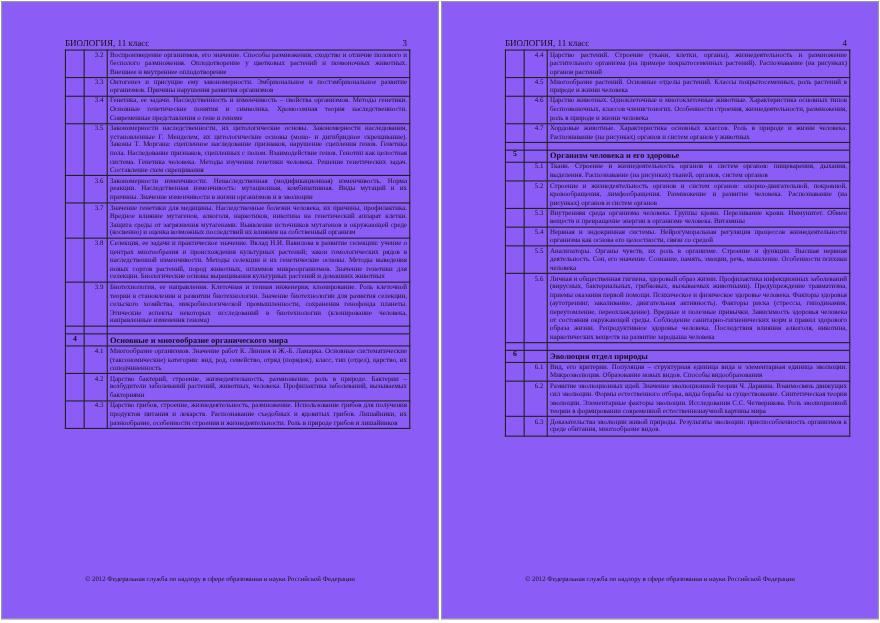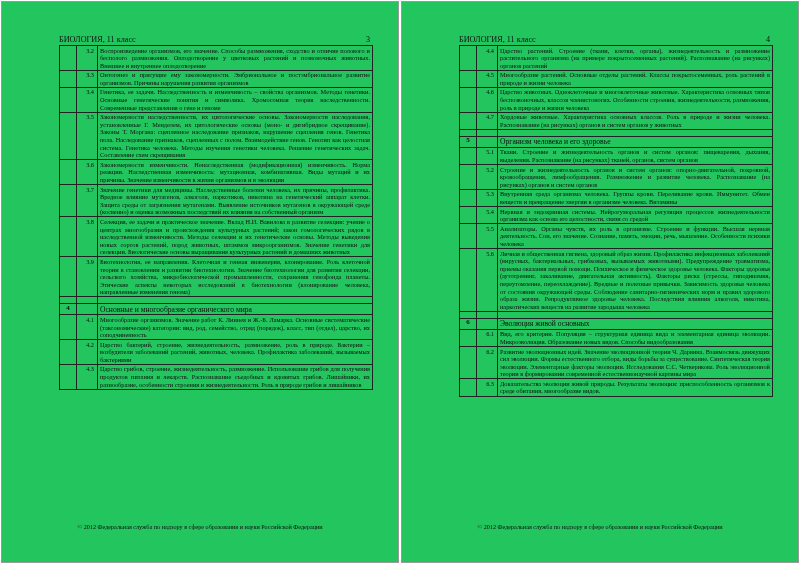--- a/index.html
+++ b/index.html
@@ -6,21 +6,21 @@
   body {
     width:800px; height:566px; overflow:hidden;
     background:#ffffff;
     font-family:"Liberation Serif", "DejaVu Serif", serif;
     color:#111;
     position:relative;
   }
   .spread { position:absolute; left:0; top:0; width:800px; height:566px; }
   .page {
     position:absolute; top:1px; width:398px; height:562px;
-    background:#22c55e;
+    background:#8b5cf6;
     border:1px solid #9a9a9a;
     box-sizing:border-box;
   }
   .page.left { left:1px; }
   .page.right { left:401px; }
   .running-head {
     position:absolute; left:57px; right:28px; top:33px;
     font-size:8.2px; line-height:10px;
     display:flex; justify-content:space-between;
   }
@@ -32,21 +32,21 @@
   }
   table.spec td {
     border:1px solid #222;
     vertical-align:top;
     padding:0.5px 2px 0.5px 2px;
   }
   table.spec td.c1 { width:12px; border-left:1.5px solid #222; text-align:center; font-weight:bold; font-size:7px; }
   table.spec td.c2 { width:15px; text-align:right; padding-right:3px; }
   table.spec td.c3 { text-align:justify; border-right:1.5px solid #222; }
   table.spec tr.sec td { border-top:1.5px solid #222; border-bottom:1.5px solid #222; }
-  table.spec tr.sec td.c3 { font-weight:normal; font-size:7.6px; line-height:9px; }
+  table.spec tr.sec td.c3 { font-weight:bold; font-size:7.6px; line-height:9px; }
   table.spec tr.gap td { height:6px; padding:0; }
   table.spec tr.gap td.c3 { border-bottom:none; }
   table.spec tr.last td { border-bottom:1.5px solid #222; }
   .footer {
     position:absolute; left:0; right:0; top:521px;
     text-align:center; font-size:6.2px;
   }
 </style>
 </head>
 <body>
@@ -198,21 +198,21 @@
             <td class="c3">Личная и общественная гигиена, здоровый образ жизни. Профилактика инфекционных заболеваний (вирусных, бактериальных, грибковых, вызываемых животными). Предупреждение травматизма, приемы оказания первой помощи. Психическое и физическое здоровье человека. Факторы здоровья (аутотренинг, закаливание, двигательная активность). Факторы риска (стрессы, гиподинамия, переутомление, переохлаждение). Вредные и полезные привычки. Зависимость здоровья человека от состояния окружающей среды. Соблюдение санитарно-гигиенических норм и правил здорового образа жизни. Репродуктивное здоровье человека. Последствия влияния алкоголя, никотина, наркотических веществ на развитие зародыша человека</td>
           </tr>
         <tr class="gap">
             <td class="c1"></td>
             <td class="c2"></td>
             <td class="c3"></td>
           </tr>
         <tr class="sec">
             <td class="c1">6</td>
             <td class="c2"></td>
-            <td class="c3">Эволюция живой основных</td>
+            <td class="c3">Эволюция отдел природы</td>
           </tr>
         <tr>
             <td class="c1"></td>
             <td class="c2">6.1</td>
             <td class="c3">Вид, его критерии. Популяция – структурная единица вида и элементарная единица эволюции. Микроэволюция. Образование новых видов. Способы видообразования</td>
           </tr>
         <tr>
             <td class="c1"></td>
             <td class="c2">6.2</td>
             <td class="c3">Развитие эволюционных идей. Значение эволюционной теории Ч. Дарвина. Взаимосвязь движущих сил эволюции. Формы естественного отбора, виды борьбы за существование. Синтетическая теория эволюции. Элементарные факторы эволюции. Исследования С.С. Четверикова. Роль эволюционной теории в формировании современной естественнонаучной картины мира</td>

